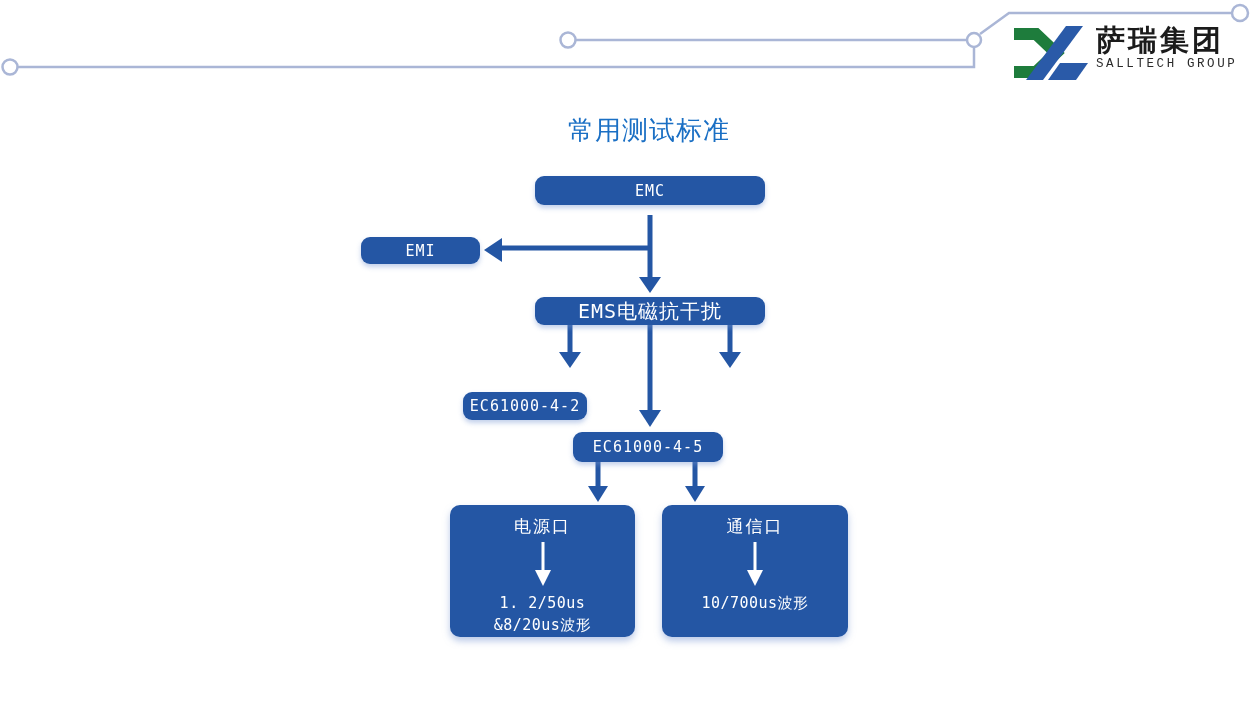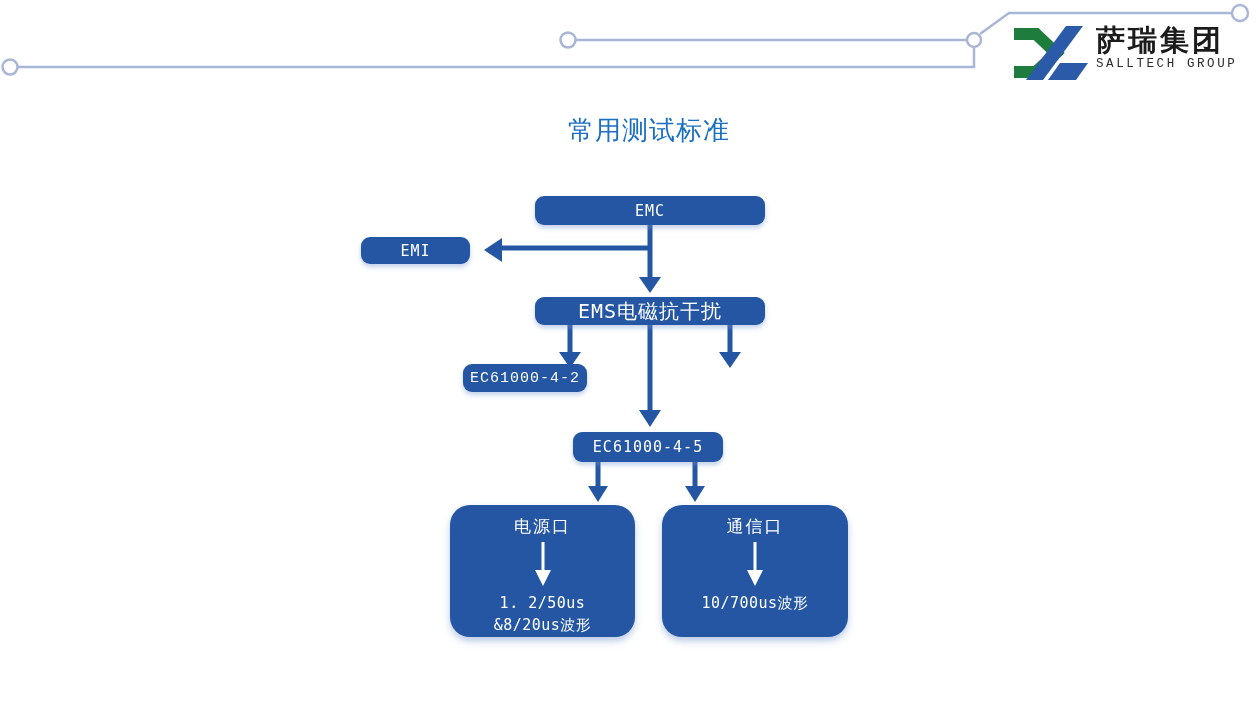--- a/index.html
+++ b/index.html
@@ -23,29 +23,29 @@
     position:absolute;left:568px;top:113px;width:300px;
     font-size:26px;color:#1a6fc4;letter-spacing:1px;
   }
   .node{
     position:absolute;background:#2456a4;color:#ffffff;text-align:center;
     border-radius:9px;box-shadow:0 3px 5px rgba(120,150,210,0.45);
     font-family:"DejaVu Sans Mono","DejaVu Sans",monospace;
     display:flex;align-items:center;justify-content:center;
     font-size:15px;letter-spacing:1px;
   }
-  .node-emc {left:535px;top:196px;width:230px;height:29px;}
-  .node-emi {left:361px;top:237px;width:109px;height:27px;}
+  .node-emc {left:535px;top:176px;width:230px;height:29px;}
+  .node-emi {left:361px;top:237px;width:119px;height:27px;}
   .node-ems {left:535px;top:297px;width:230px;height:28px;font-size:20px;}
-  .node-iec2{left:463px;top:364px;width:124px;height:28px;font-family:Liberation Mono, monospace;}
+  .node-iec2{left:463px;top:392px;width:124px;height:28px;}
   .node-iec4{left:688px;top:372px;width:152px;height:28px;}
   .node-iec5{left:573px;top:432px;width:150px;height:30px;}
   .bignode{
     position:absolute;background:#2456a4;color:#ffffff;text-align:center;
-    border-radius:20px;box-shadow:0 4px 7px rgba(120,150,210,0.5);
+    border-radius:10px;box-shadow:0 4px 7px rgba(120,150,210,0.5);
     display:flex;flex-direction:column;align-items:center;
   }
   .node-power{left:450px;top:505px;width:185px;height:132px;}
   .node-comm {left:662px;top:505px;width:186px;height:132px;}
   .bignode .bn-title{font-size:17px;letter-spacing:2px;margin-top:10px;}
   .bignode .bn-arrow{margin-top:2px;height:50px;}
   .bignode .bn-lines{
     font-family:"DejaVu Sans Mono","DejaVu Sans",monospace;
     font-size:15px;line-height:22px;margin-top:2px;letter-spacing:0.5px;
   }

